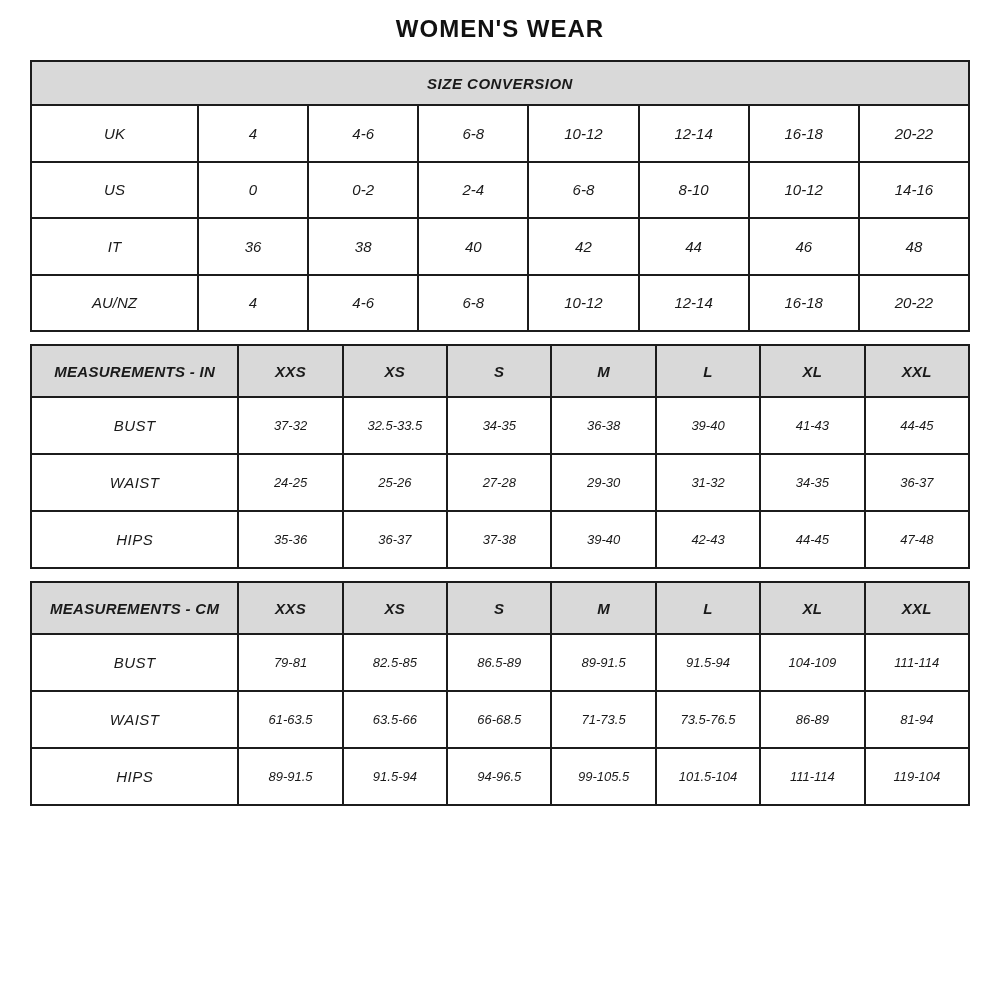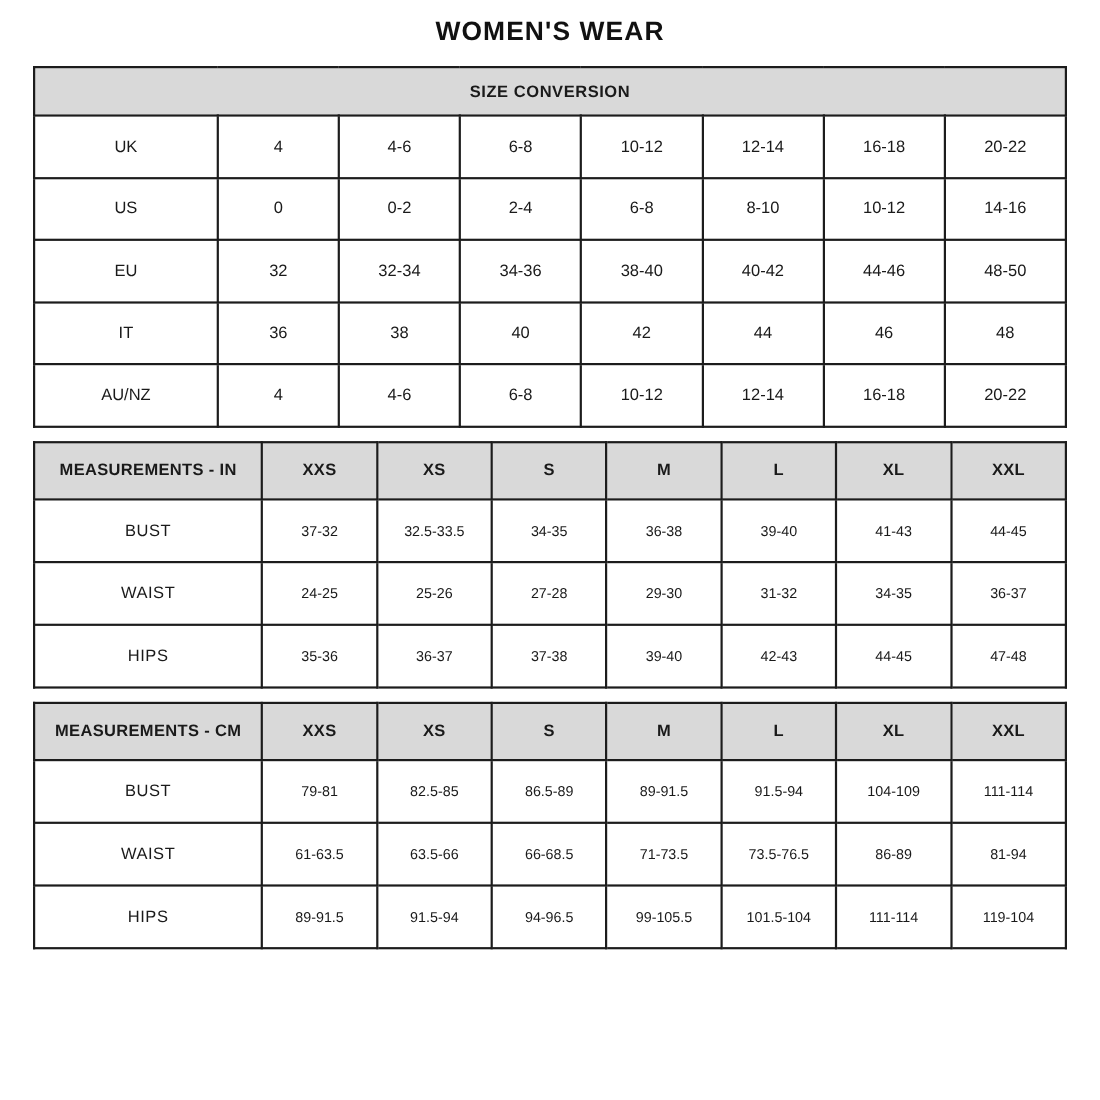--- a/index.html
+++ b/index.html
@@ -22,20 +22,21 @@
     letter-spacing: 1px;
     margin-top: 5px;
     margin-bottom: 17px;
     color: #111111;
   }
   table {
     width: 940px;
     border-collapse: collapse;
     table-layout: fixed;
     margin-bottom: 12px;
+    font-style: italic;
   }
   th, td {
     border: 2px solid #1c1c1c;
     text-align: center;
     vertical-align: middle;
     padding: 2px 4px;
     overflow: hidden;
   }
   .gray-cell { background: #d9d9d9; }
   
@@ -88,30 +89,20 @@
         </tr>
         <tr>
           <td class="row-label">US</td>
           <td>0</td>
           <td>0-2</td>
           <td>2-4</td>
           <td>6-8</td>
           <td>8-10</td>
           <td>10-12</td>
           <td>14-16</td>
-        </tr>
-        <tr>
-          <td class="row-label">EU</td>
-          <td>32</td>
-          <td>32-34</td>
-          <td>34-36</td>
-          <td>38-40</td>
-          <td>40-42</td>
-          <td>44-46</td>
-          <td>48-50</td>
         </tr>
         <tr>
           <td class="row-label">IT</td>
           <td>36</td>
           <td>38</td>
           <td>40</td>
           <td>42</td>
           <td>44</td>
           <td>46</td>
           <td>48</td>

